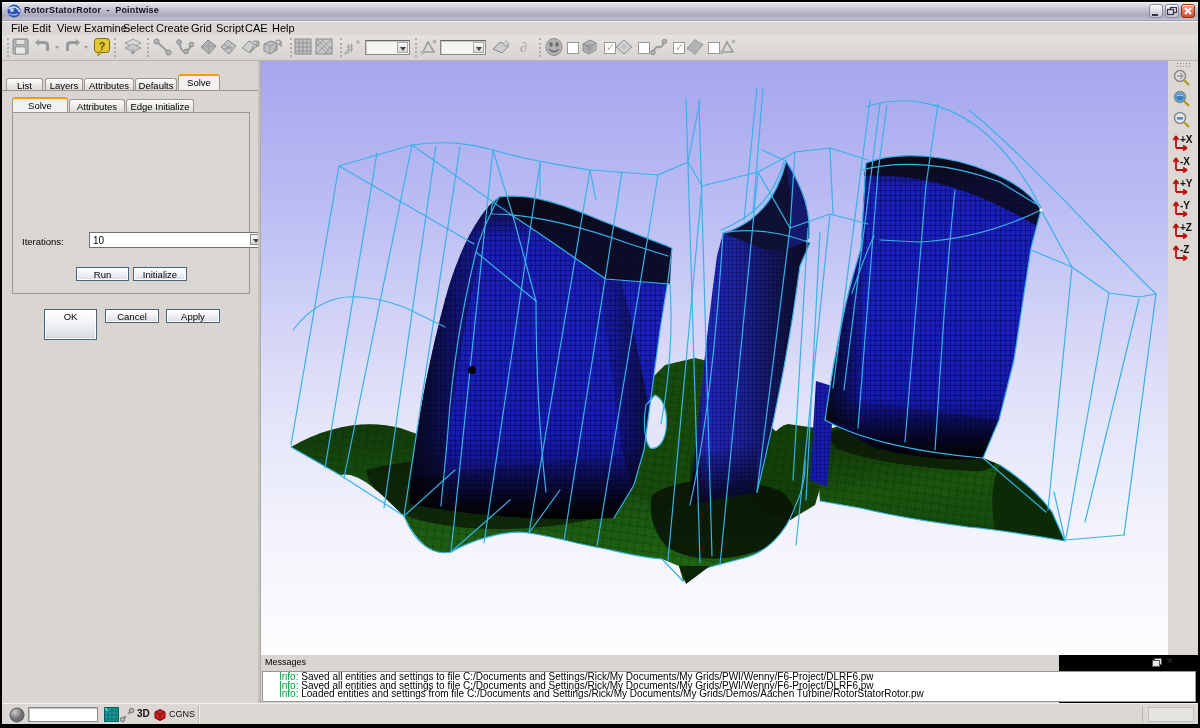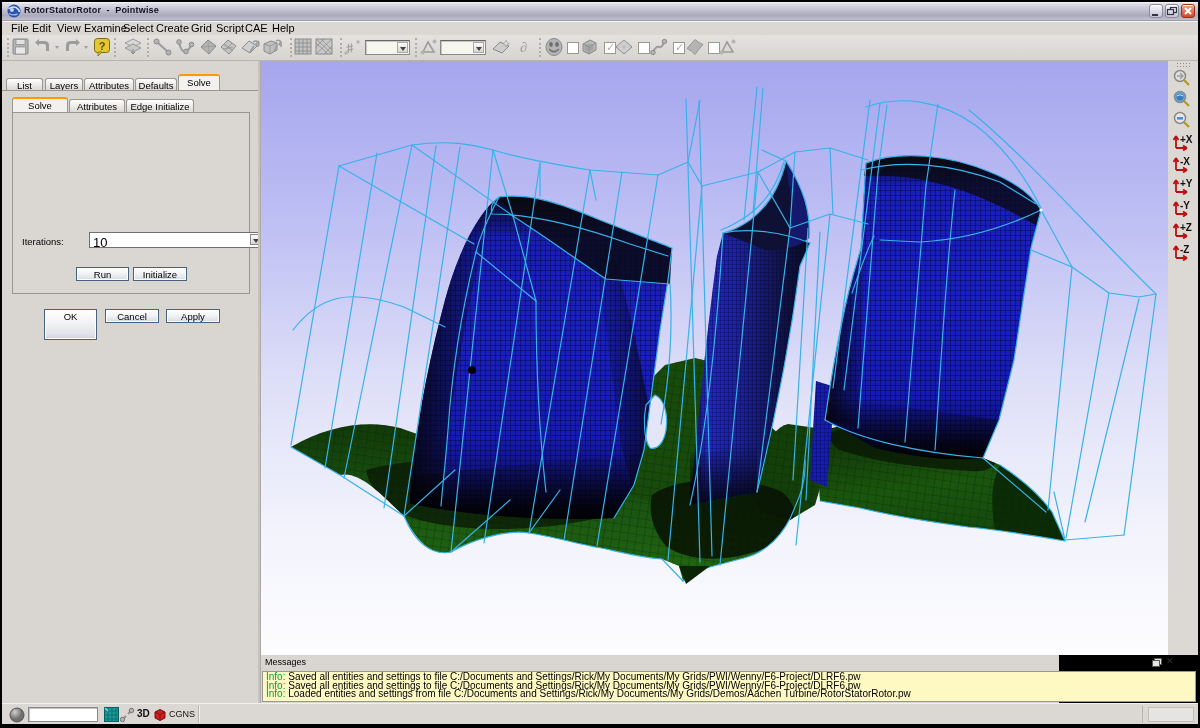--- a/index.html
+++ b/index.html
@@ -33,22 +33,22 @@
 #stable{left:54px;top:67px;width:150px;border-collapse:collapse;font-size:9px;table-layout:fixed}
 #stable td{border:1px solid #8a887c;background:#efedcf;height:17px;padding:0 2px;color:#000;white-space:nowrap;overflow:hidden}
 
 .btn{position:absolute;border:1px solid #46637f;border-radius:0;font-size:9.5px;color:#000;text-align:center;line-height:13px;
  background:linear-gradient(#ffffff,#f2f3f5 45%,#dfe2e8 85%,#cdd3dc);box-shadow:inset 0 0 0 1px #fff}
 
 .cb{position:absolute;top:7px;width:12px;height:12px;background:#fff;border:1px solid #9a9792}
 .cb.c:after{content:"\2713";position:absolute;left:1px;top:-2px;font-size:11px;color:#b0ada9}
 
 #messages{left:261px;top:655px;width:798px;height:48px;background:#d9d6d2}
-#msgbody{position:absolute;left:1px;top:16px;width:934px;height:31px;background:#fef9c3;border:1px solid #9a9792;
- font-size:10px;line-height:8.5px;padding:1px 0 0 3px;white-space:nowrap;overflow:hidden}
+#msgbody{position:absolute;left:1px;top:16px;width:934px;height:31px;background:#ffffff;border:1px solid #9a9792;
+ font-size:10px;line-height:8.5px;padding:1px 0 0 16px;white-space:nowrap;overflow:hidden}
 #msgbody .inf{color:#00a23c}
 
 #statusbar{left:2px;top:703px;width:1196px;height:21px;background:#dbd8d4;border-top:1px solid #f2f1ef}
 
 #rrail{left:1168px;top:61px;width:30px;height:594px;background:#dcd9d5}
 .rbtn{position:absolute;left:4px;width:22px;height:20px}
 </style></head>
 <body>
 
 <div class="abs" id="titlebar"></div>
@@ -221,21 +221,21 @@
 <div class="tab" style="left:82px;top:17px;width:50px;height:12px">Attributes</div>
 <div class="tab" style="left:133px;top:17px;width:42px;height:12px">Defaults</div>
 <div class="tab act" style="left:176px;top:13px;width:42px;height:16px">Solve</div>
 <div class="abs" style="left:0;top:29px;width:257px;border-top:1px solid #9a9792"></div>
 
 <div class="tab act" style="left:10px;top:36px;width:56px;height:15px">Solve</div>
 <div class="tab" style="left:67px;top:38px;width:56px;height:13px">Attributes</div>
 <div class="tab" style="left:124px;top:38px;width:68px;height:13px">Edge Initialize</div>
 <div class="abs" style="left:10px;top:51px;width:238px;height:182px;border:1px solid #9a9792;background:#dad7d3"></div>
 <div class="abs" style="left:20px;top:175px;font-size:9.5px">Iterations:</div>
-<div class="abs" style="left:87px;top:171px;width:174px;height:16px;background:#fff;border:1px solid #707070;font-size:13px;padding:2px 0 0 3px">10
+<div class="abs" style="left:87px;top:171px;width:174px;height:16px;background:#fff;border:1px solid #707070;font-size:10px;padding:2px 0 0 3px">10
  <span class="dd" style="position:absolute;right:1px;top:1px;width:11px;height:11px;background:linear-gradient(#fcfcfc,#d8d5d0);border:1px solid #888"></span>
 </div>
 <div class="btn" style="left:74px;top:206px;width:53px;height:14px">Run</div>
 <div class="btn" style="left:131px;top:206px;width:54px;height:14px">Initialize</div>
 <div class="btn" style="left:42px;top:248px;width:53px;height:31px">OK</div>
 <div class="btn" style="left:103px;top:248px;width:54px;height:14px">Cancel</div>
 <div class="btn" style="left:164px;top:248px;width:54px;height:14px">Apply</div>
 </div>
 
 <div class="abs" style="left:258px;top:61px;width:3px;height:642px;background:#c6c3bf;border-right:1px solid #aeaba7"></div>

